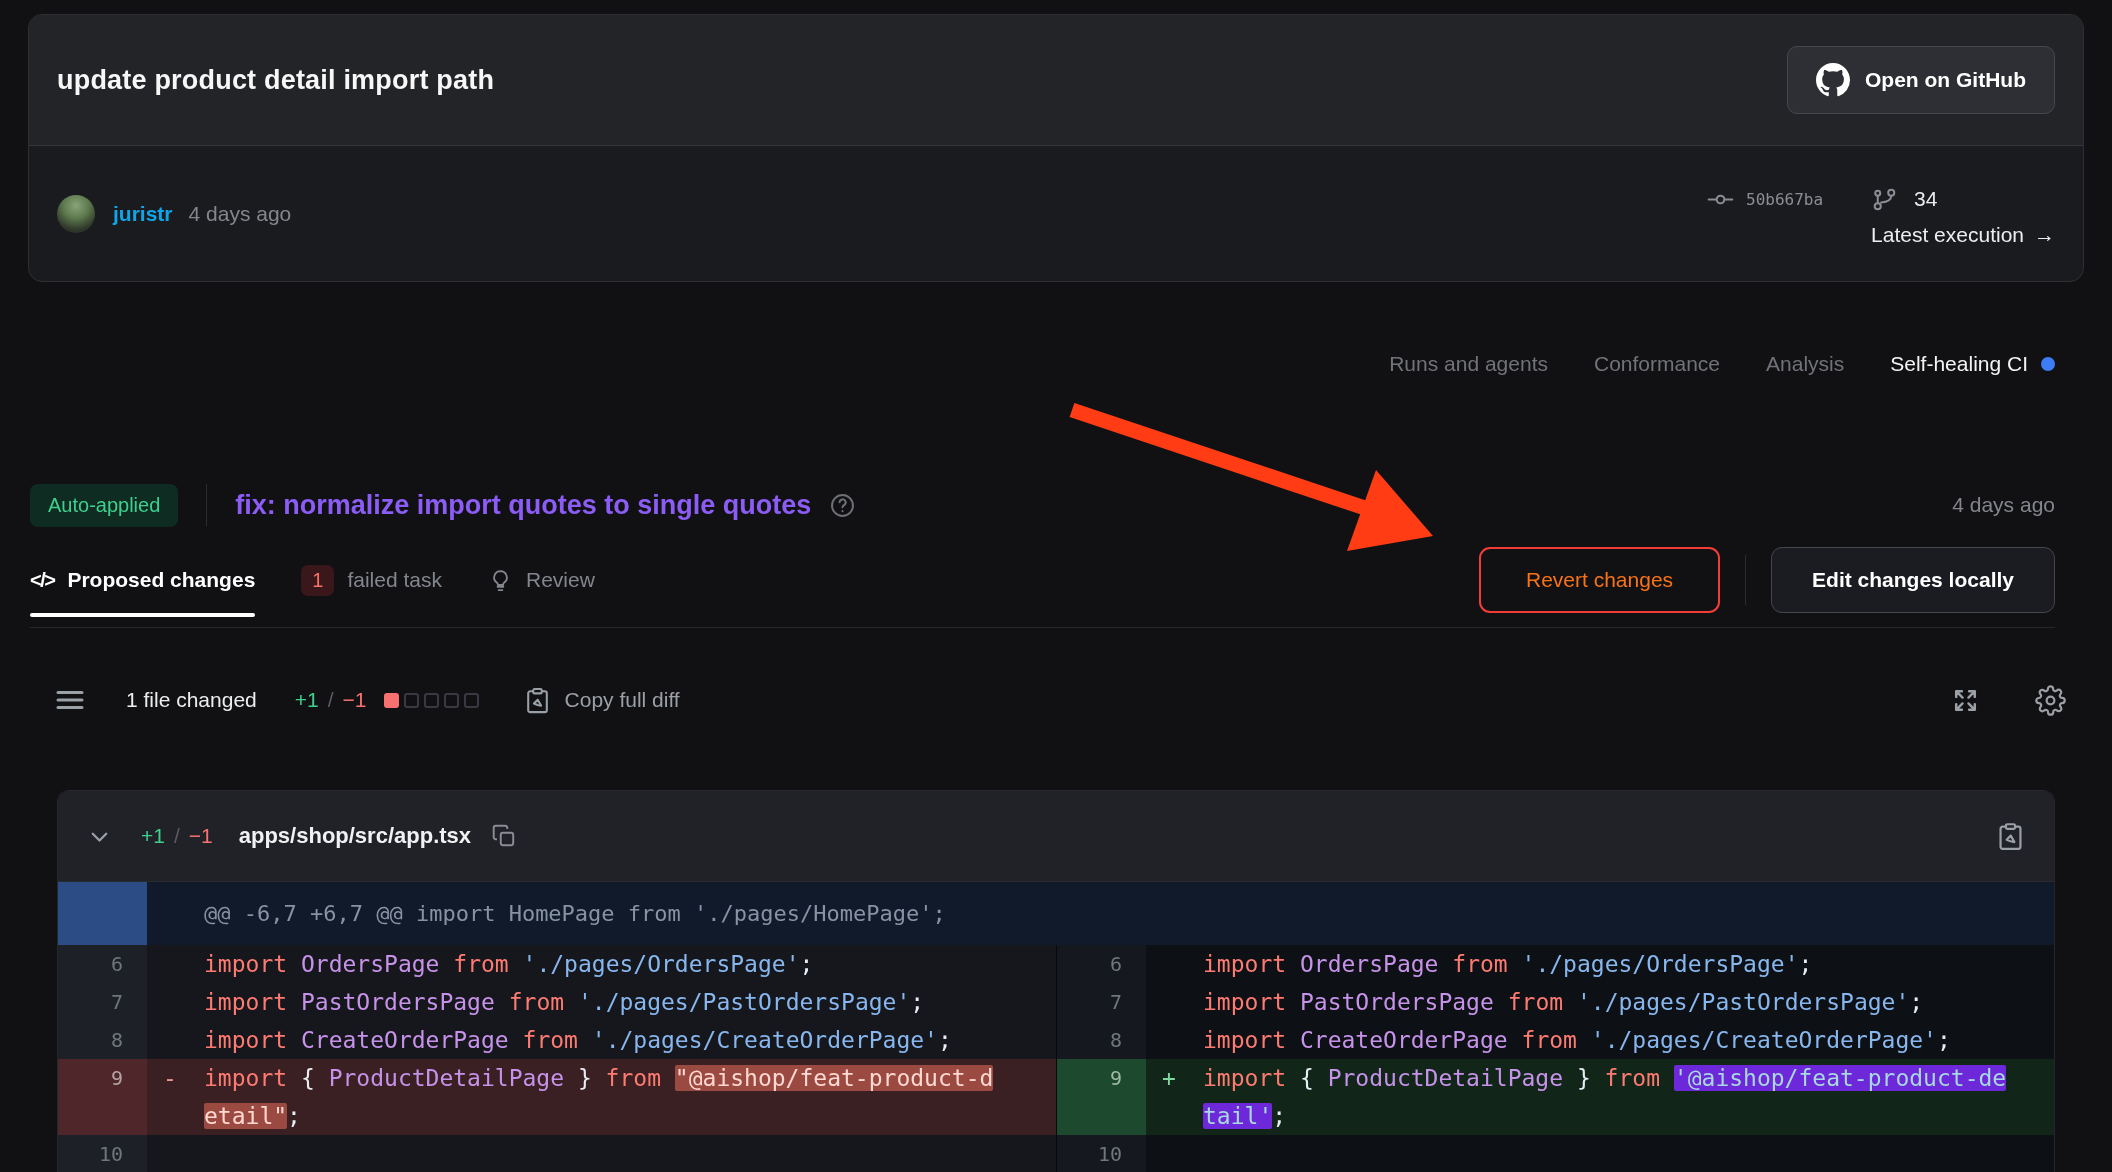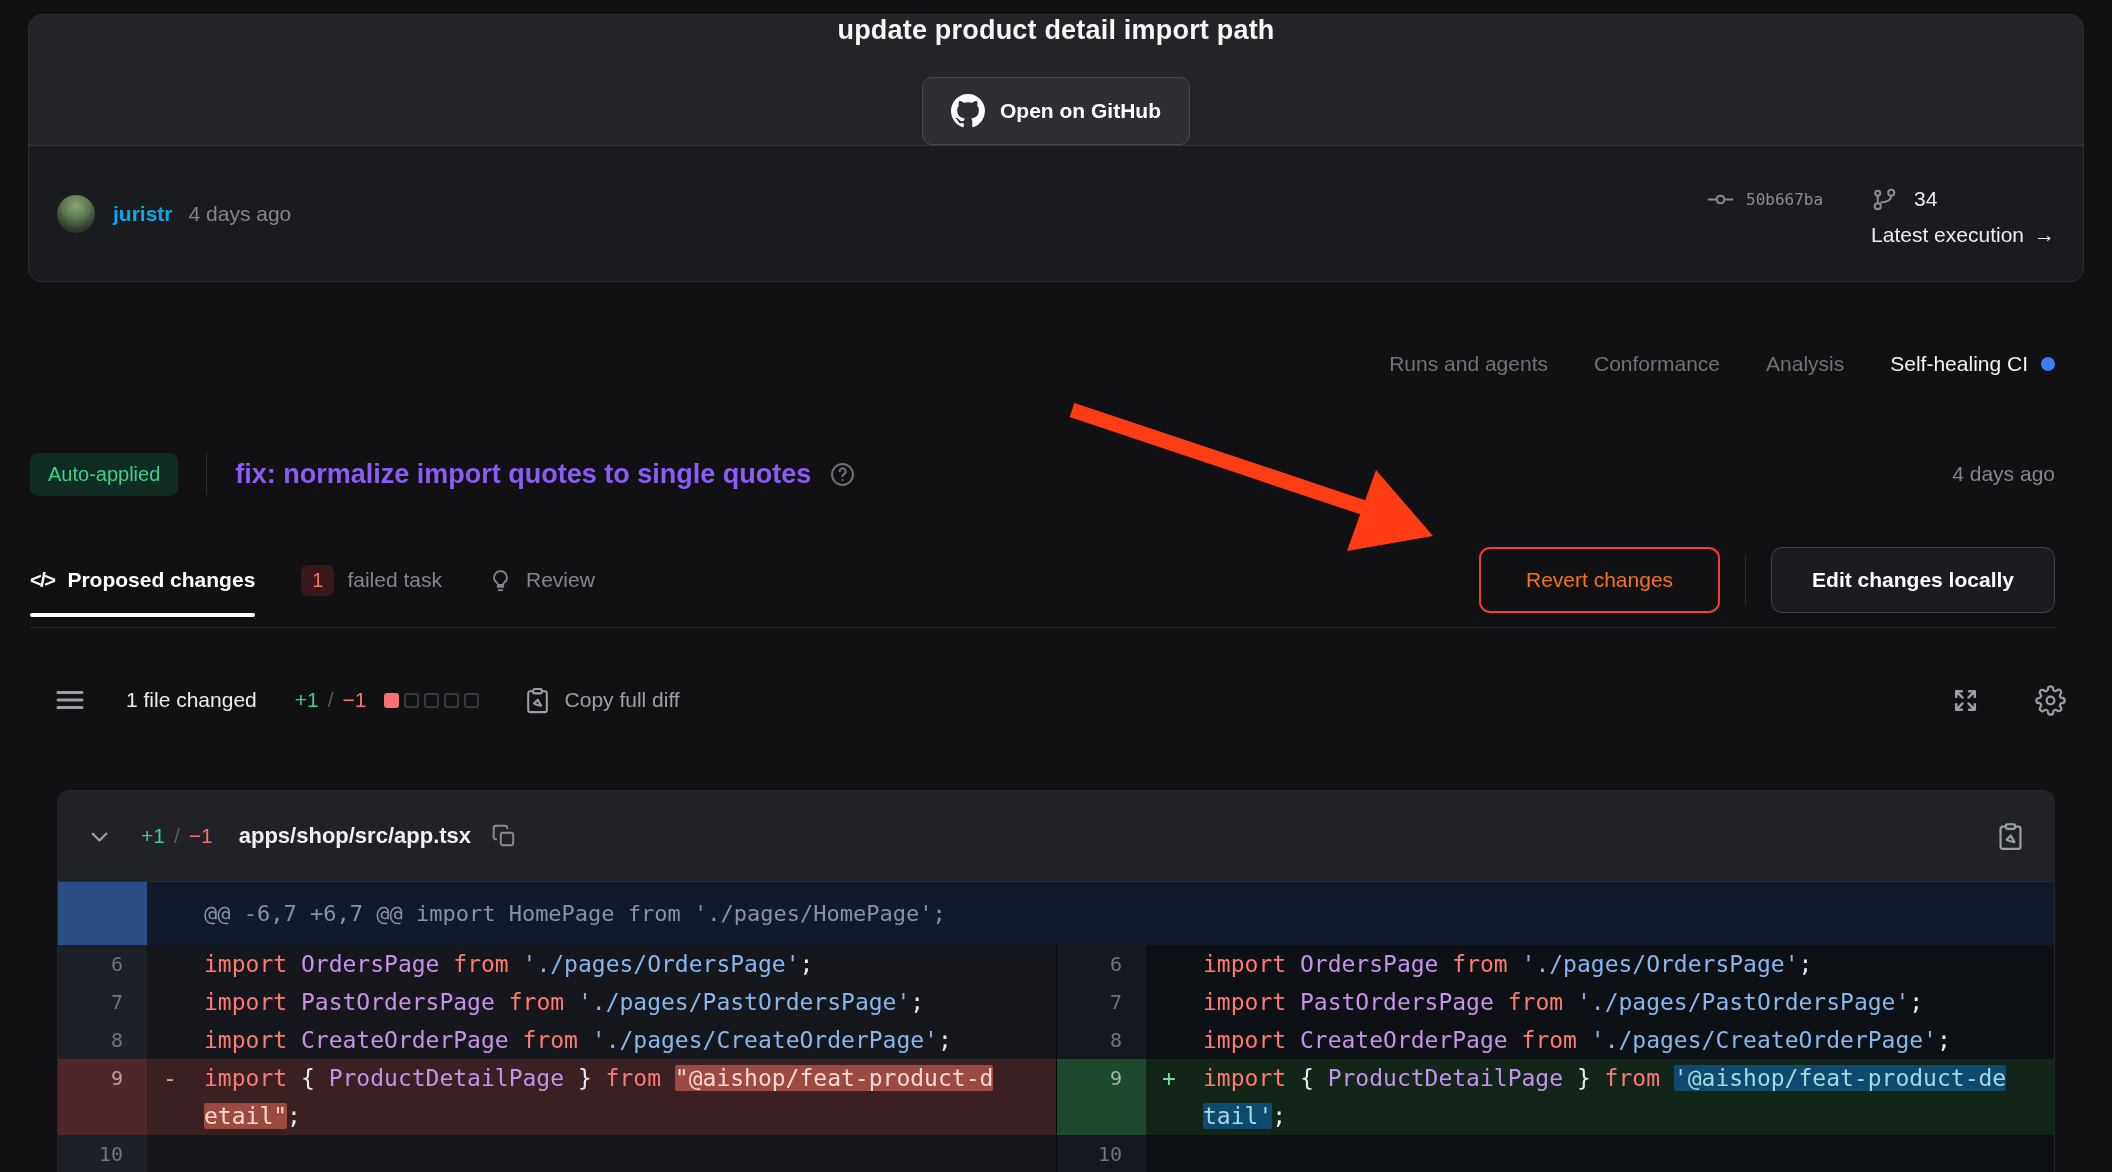--- a/index.html
+++ b/index.html
@@ -11,21 +11,21 @@
   }
   .mono { font-family:"DejaVu Sans Mono","Liberation Mono",monospace; }
 
   
   .header-card {
     position:absolute; left:28px; top:14px; right:28px; height:268px;
     background:#1a1b1f; border:1px solid #2e2f34; border-radius:14px; overflow:hidden;
   }
   .header-top {
     height:131px; background:#232428; border-bottom:1px solid #36373c;
-    display:flex; align-items:center; justify-content:space-between; padding:0 28px;flex-direction:column;
+    display:flex; align-items:center; justify-content:space-between; padding:0 28px;
   }
   .page-title { font-size:27px; font-weight:700; color:#f7f7f8; letter-spacing:.2px; }
   .gh-btn {
     display:flex; align-items:center; gap:15px; height:68px; padding:0 28px;
     background:#2e2f35; border:1px solid #46474d; border-radius:10px;
     color:#fff; font-size:21px; font-weight:600; cursor:pointer;
   }
   .gh-btn svg { width:34px; height:34px; fill:#fff; }
   .header-bottom { height:136px; display:flex; align-items:center; padding:0 28px; }
   .avatar {
@@ -44,21 +44,21 @@
   .exec-count { font-size:21px; color:#ecedee; }
   .exec-link { display:flex; align-items:center; gap:10px; font-size:21px; color:#ecedee; cursor:pointer; white-space:nowrap; }
 
   
   .nav { position:absolute; top:352px; right:57px; display:flex; align-items:center; gap:46px; font-size:21px; }
   .nav-item { color:#717379; cursor:pointer; display:flex; align-items:center; gap:13px; }
   .nav-item.active { color:#f2f3f4; }
   .nav-dot { width:14px; height:14px; border-radius:50%; background:#3d7cf5; }
 
   
-  .fix-row { position:absolute; top:448px; left:30px; right:57px; height:52px; display:flex; align-items:center; }
+  .fix-row { position:absolute; top:479px; left:30px; right:57px; height:52px; display:flex; align-items:center; }
   .badge {
     background:#0e2c21; color:#3ecf8e; font-size:20px; padding:10px 18px;
     border-radius:8px; flex:none;
   }
   .vdiv { width:1px; height:42px; background:#2b2c31; margin:0 28px; }
   .fix-title { font-size:27px; font-weight:700; color:#8b5cf6; }
   .help-icon { margin-left:18px; display:flex; cursor:pointer; }
   .help-icon svg { width:27px; height:27px; stroke:#6e7076; }
   .fix-ago { margin-left:auto; font-size:21px; color:#84868d; }
 
@@ -151,21 +151,21 @@
   .drow.add { background:#112619; }
   .drow.add .gut { background:#1d4a2e; color:#9fb8a6; }
   .drow.add .marker { color:#7fd8a0; }
 
   .tk-k { color:#ff7b72; }
   .tk-i { color:#c792ea; }
   .tk-p { color:#e6edf3; }
   .tk-t { color:#c9d1d9; }
   .tk-s { color:#87b7ee; }
   .drow.del .tk-h { background:#9b4a42; color:#ffd9d2; border-radius:2px; }
-  .drow.add .tk-h { background:#0c4a6e; color:#a8d8e0; border-radius:2px; }
+  .drow.add .tk-h { background:#6d28d9; color:#a8d8e0; border-radius:2px; }
 </style>
 </head>
 <body>
 
 <div id="app">
 
   <section class="header-card">
     <div class="header-top">
       <h1 class="page-title">update product detail import path</h1>
       <button class="gh-btn">

